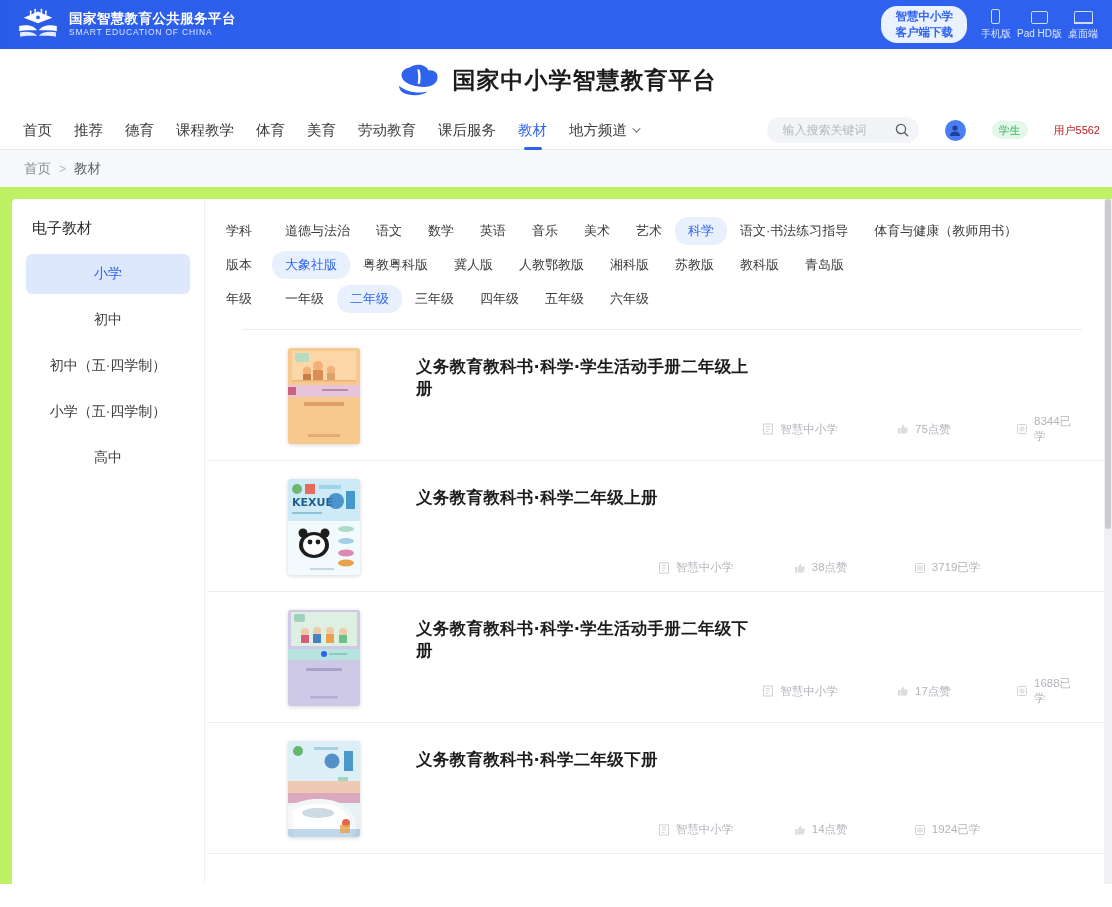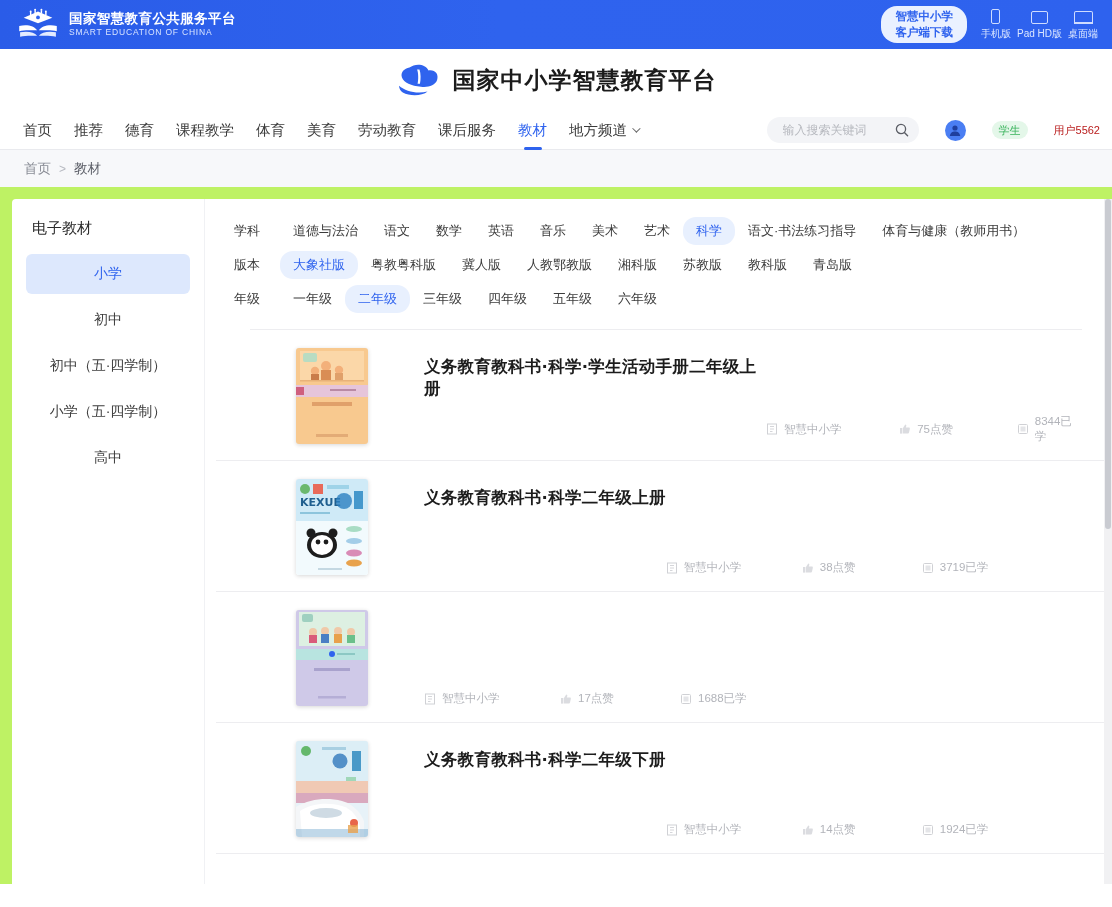--- a/index.html
+++ b/index.html
@@ -145,21 +145,21 @@
   .sidebar-title { font-size: 15px; color: #2b2b2b; margin: 0 0 16px 6px; }
   .side-item {
     height: 40px; display: flex; align-items: center; justify-content: center;
     font-size: 14px; color: #3b3b3b; border-radius: 6px;
     margin-bottom: 6px; cursor: pointer;
   }
   .side-item.active { background: #dde8fd; color: #2f63ee; }
 
   .content {
     flex: 1; background: #fff; height: 685px;
-    padding: 18px 0 0 11px;
+    padding: 18px 0 0 3px;
     border-left: 1px solid #f0f1f4;
     overflow: hidden;
     position: relative;
   }
 
   
   .filter-row {
     display: flex; align-items: center; flex-wrap: nowrap;
     padding: 0 16px 0 18px; margin-bottom: 6px;
   }
@@ -520,20 +520,21 @@
             <circle cx="55" cy="22" r="4" fill="#f0c9a8"></circle>
               <rect x="51" y="25" width="8" height="8" fill="#6bbf8a"></rect>
             <rect x="0" y="39" width="72" height="11" fill="#b8e4e0"></rect>
             <circle cx="36" cy="44" r="3" fill="#2f63ee"></circle>
             <rect x="41" y="43" width="18" height="2" fill="#8cc8c4"></rect>
             <rect x="18" y="58" width="36" height="3" fill="#a9a2cd"></rect>
             <rect x="22" y="86" width="28" height="2.5" fill="#b5aed6"></rect>
           </svg>
         </div>
         <div class="book-main">
+          <div class="book-title">义务教育教科书·科学·学生活动手册二年级下册</div>
           <div class="book-meta">
             <div class="meta-item m1">
               <svg class="meta-ic" viewBox="0 0 12 12">
                 <rect x="1.5" y="1" width="9" height="10" fill="none" stroke="#b2b4ba" stroke-width="1"></rect>
                 <line x1="4" y1="3.5" x2="8" y2="3.5" stroke="#b2b4ba" stroke-width="0.9"></line>
                 <line x1="4" y1="6" x2="8" y2="6" stroke="#b2b4ba" stroke-width="0.9"></line>
                 <line x1="4" y1="8.5" x2="6.5" y2="8.5" stroke="#b2b4ba" stroke-width="0.9"></line>
               </svg>
               <span>智慧中小学</span>
             </div>

